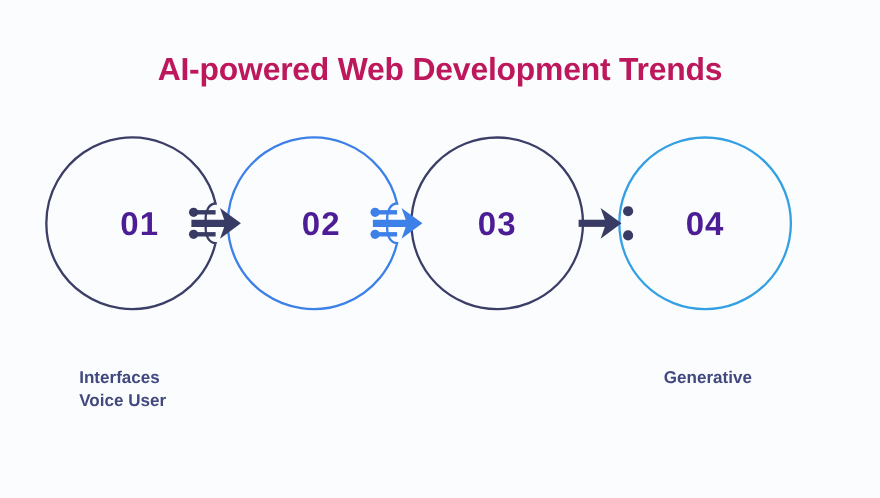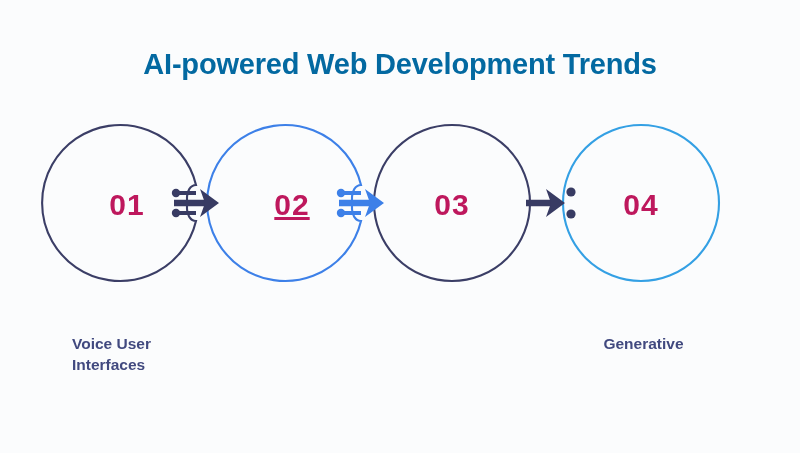--- a/index.html
+++ b/index.html
@@ -22,36 +22,36 @@
     background: #fbfcfd;
   }
   .title {
     position: absolute;
     left: 0;
     top: 48px;
     width: 800px;
     text-align: center;
     font-size: 29px;
     font-weight: bold;
-    color: #0369a1;
+    color: #be185d;
     letter-spacing: -0.2px;
     white-space: nowrap;
   }
   #diagram {
     position: absolute;
     left: 0;
     top: 0;
     width: 800px;
     height: 453px;
   }
   .num {
     position: absolute;
     font-size: 30px;
     font-weight: bold;
-    color: #be185d;
+    color: #4c1d95;
     text-align: center;
     width: 120px;
     letter-spacing: 1px;
     user-select: none;
   }
   .caption {
     position: absolute;
     font-size: 15.5px;
     font-weight: bold;
     color: #41497f;
@@ -107,27 +107,27 @@
 
     <g>
       <path d="M 526,203 L 551,203" stroke="#383b63" stroke-width="6.5" fill="none" stroke-linecap="butt"></path>
       <path d="M 546,189 L 565,203 L 546,217 L 551,203 Z" fill="#383b63"></path>
       <circle cx="571" cy="192" r="4.6" fill="#383b63"></circle>
       <circle cx="571" cy="214" r="4.6" fill="#383b63"></circle>
     </g>
   </svg>
 
   <div class="num" style="left:67px;  top:188px;">01</div>
-  <div class="num" style="left:232px; top:188px;text-decoration:underline;">02</div>
+  <div class="num" style="left:232px; top:188px;">02</div>
   <div class="num" style="left:392px; top:188px;">03</div>
   <div class="num" style="left:581px; top:188px;">04</div>
 
   <div class="caption" style="left:72px; top:334px; width:170px;">
+    <div>Interfaces</div>
     <div>Voice User</div>
-    <div>Interfaces</div>
   </div>
 
 
   <div class="caption" style="left:383px; top:334px; width:190px;">
   </div>
 
   <div class="caption center" style="left:536px; top:334px; width:215px;">
     <div>Generative</div>
   </div>
 

